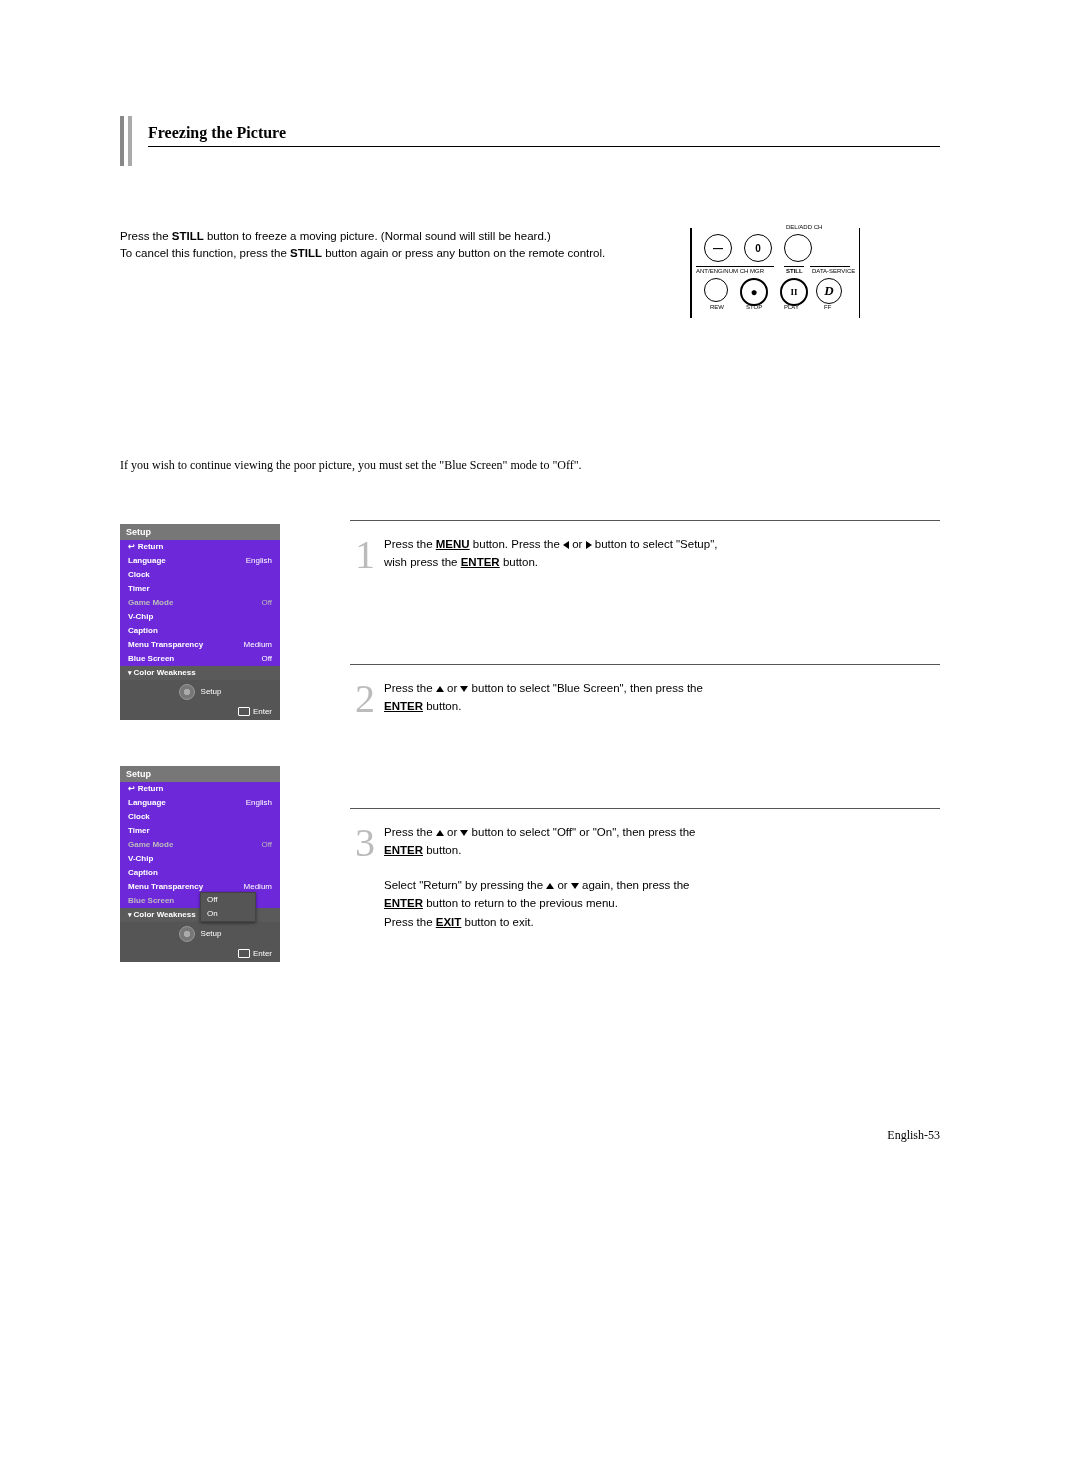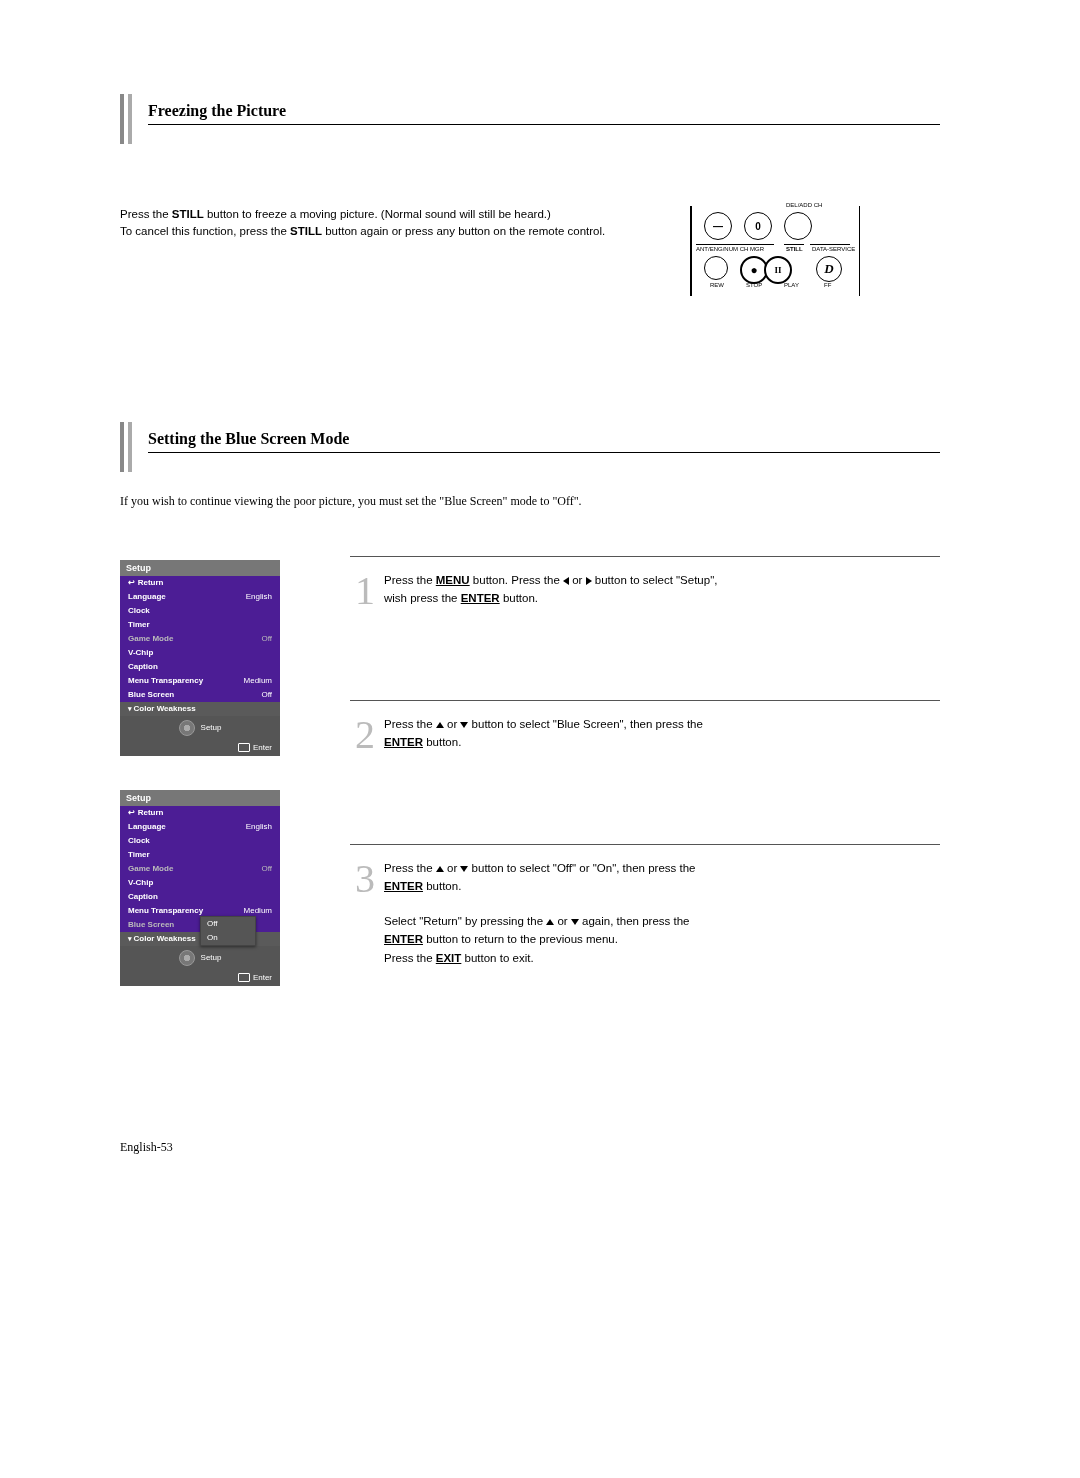--- a/index.html
+++ b/index.html
@@ -5,21 +5,21 @@
   body {
     margin: 0;
     padding: 0;
     background: #fff;
     font-family: Arial, Helvetica, sans-serif;
     font-size: 12px;
     color: #000;
     width: 1080px;
   }
   .page {
-    padding: 88px 140px 100px 120px;
+    padding: 110px 140px 100px 120px;
     position: relative;
   }
   .section-header {
     display: flex;
     align-items: center;
     margin-bottom: 8px;
   }
   .bars {
     display: flex;
     align-items: flex-start;
@@ -77,25 +77,25 @@
     text-align: center;
   }
   .dline {
     position: absolute;
     background: #000;
   }
 
   
   .osd {
     width: 160px;
-    background: #4c1d95;
+    background: #6d28d9;
     color: #fff;
     font-size: 8px;
     line-height: 12px;
-    margin-bottom: 34px;
+    margin-bottom: 46px;
   }
   .osd-hdr {
     background: #777;
     padding: 2px 6px;
     font-weight: bold;
     font-size: 9px;
   }
   .osd-row {
     display: flex;
     justify-content: space-between;
@@ -163,21 +163,21 @@
     display: inline-block;
     width: 0; height: 0;
     vertical-align: middle;
   }
   .arrow.left { border-top:4px solid transparent;border-bottom:4px solid transparent;border-right:6px solid #000; }
   .arrow.right{ border-top:4px solid transparent;border-bottom:4px solid transparent;border-left:6px solid #000; }
   .arrow.up   { border-left:4px solid transparent;border-right:4px solid transparent;border-bottom:6px solid #000; }
   .arrow.down { border-left:4px solid transparent;border-right:4px solid transparent;border-top:6px solid #000; }
 
   .page-footer {
-    text-align: left;
+    text-align: right;
     font-family: Georgia, serif;
     font-size: 12px;
     margin-top: 120px;
   }
   .step-gap { height: 90px; }
 
   .return-icon::before {
     content: "↩";
     font-size: 8px;
     margin-right: 3px;
@@ -234,45 +234,36 @@
         <div class="dline" style="left:6px;top:38px;width:78px;height:1px"></div>
         <div class="dline" style="left:94px;top:38px;width:20px;height:1px"></div>
         <div class="dline" style="left:120px;top:38px;width:40px;height:1px"></div>
         <span class="rlabel" style="left:6px;top:40px">ANT/ENG/NUM CH MGR</span>
         <span class="rlabel" style="left:96px;top:40px;font-weight:bold">STILL</span>
         <span class="rlabel" style="left:122px;top:40px">DATA-SERVICE</span>
         <div class="rbtn" style="left:14px;top:50px;width:22px;height:22px"></div>
         <div class="rbtn" style="left:50px;top:50px;width:24px;height:24px;border-width:2px">
             <span style="font-size:12px">●</span>
           </div>
-        <div class="rbtn" style="left:74px;top:50px;width:24px;height:24px;border-width:2.5px">
+        <div class="rbtn" style="left:90px;top:50px;width:24px;height:24px;border-width:2.5px">
             <span style="font-size:9px;font-family:serif;font-weight:bold">II</span>
           </div>
         <div class="rbtn" style="left:126px;top:50px;width:24px;height:24px;font-style:italic;font-family:serif;font-size:13px">
             <span>D</span>
           </div>
         <span class="rlabel" style="left:20px;top:76px">REW</span>
         <span class="rlabel" style="left:56px;top:76px">STOP</span>
         <span class="rlabel" style="left:94px;top:76px">PLAY</span>
         <span class="rlabel" style="left:134px;top:76px">FF</span>
       </div>
     </div>
   </div>
 
   <div style="height:120px"></div>
 
-  <div class="section-header">
-    <div class="bars">
-      <div class="bar bar1"></div>
-        <div class="bar bar2"></div>
-    </div>
-    <div class="title-line">
-      <span class="section-title">Setting the Blue Screen Mode</span>
-    </div>
-  </div>
 
   <div class="body-text" style="font-family:Georgia,serif;font-size:12px">
     <br>
     <span>If you wish to continue viewing the poor picture, you must set the "Blue Screen" mode to "Off".</span>
   </div>
 
   <div style="height:50px"></div>
 
   <div class="row">
 

